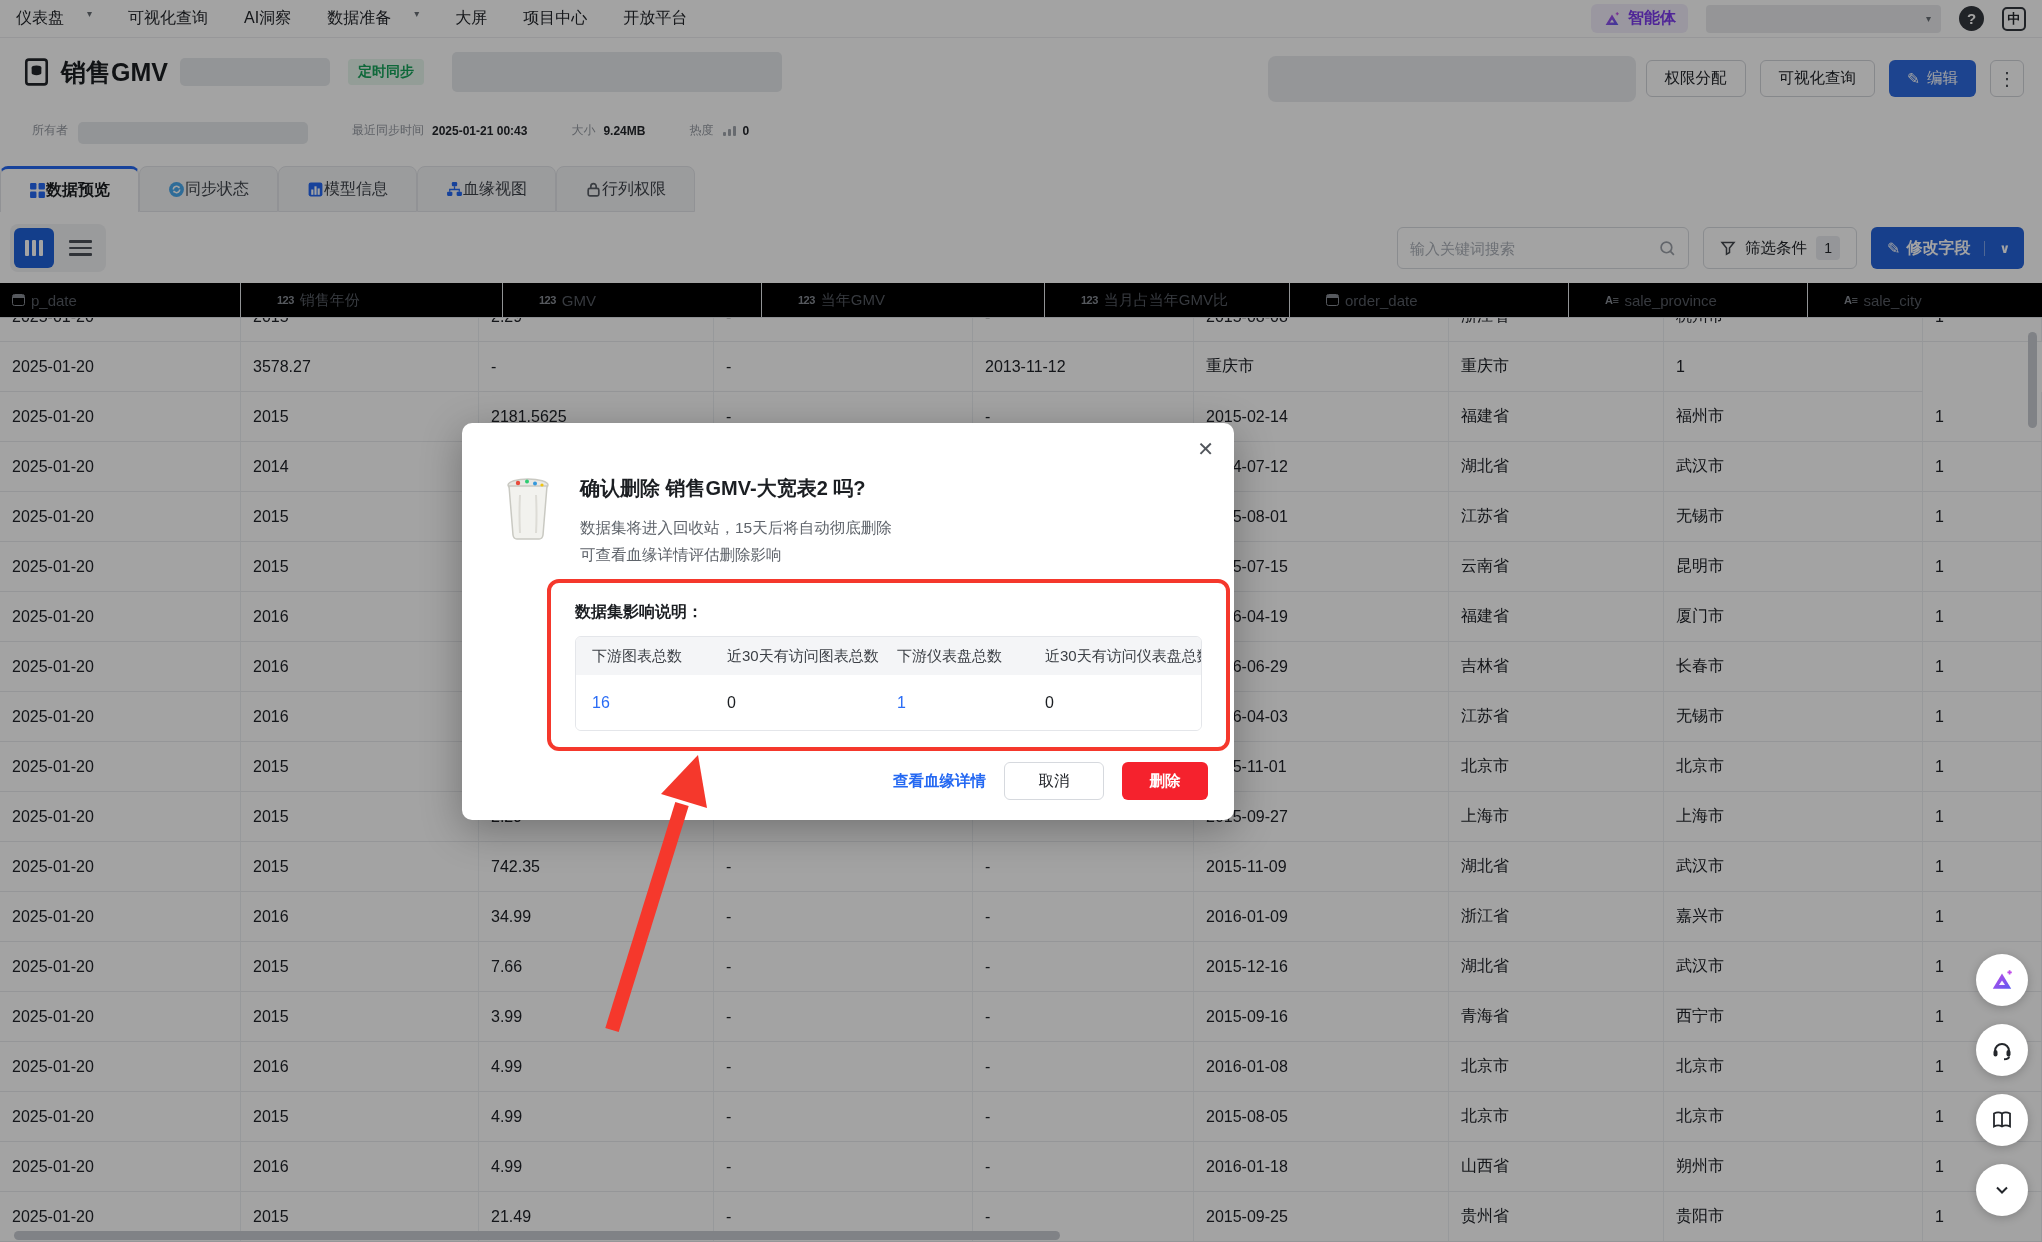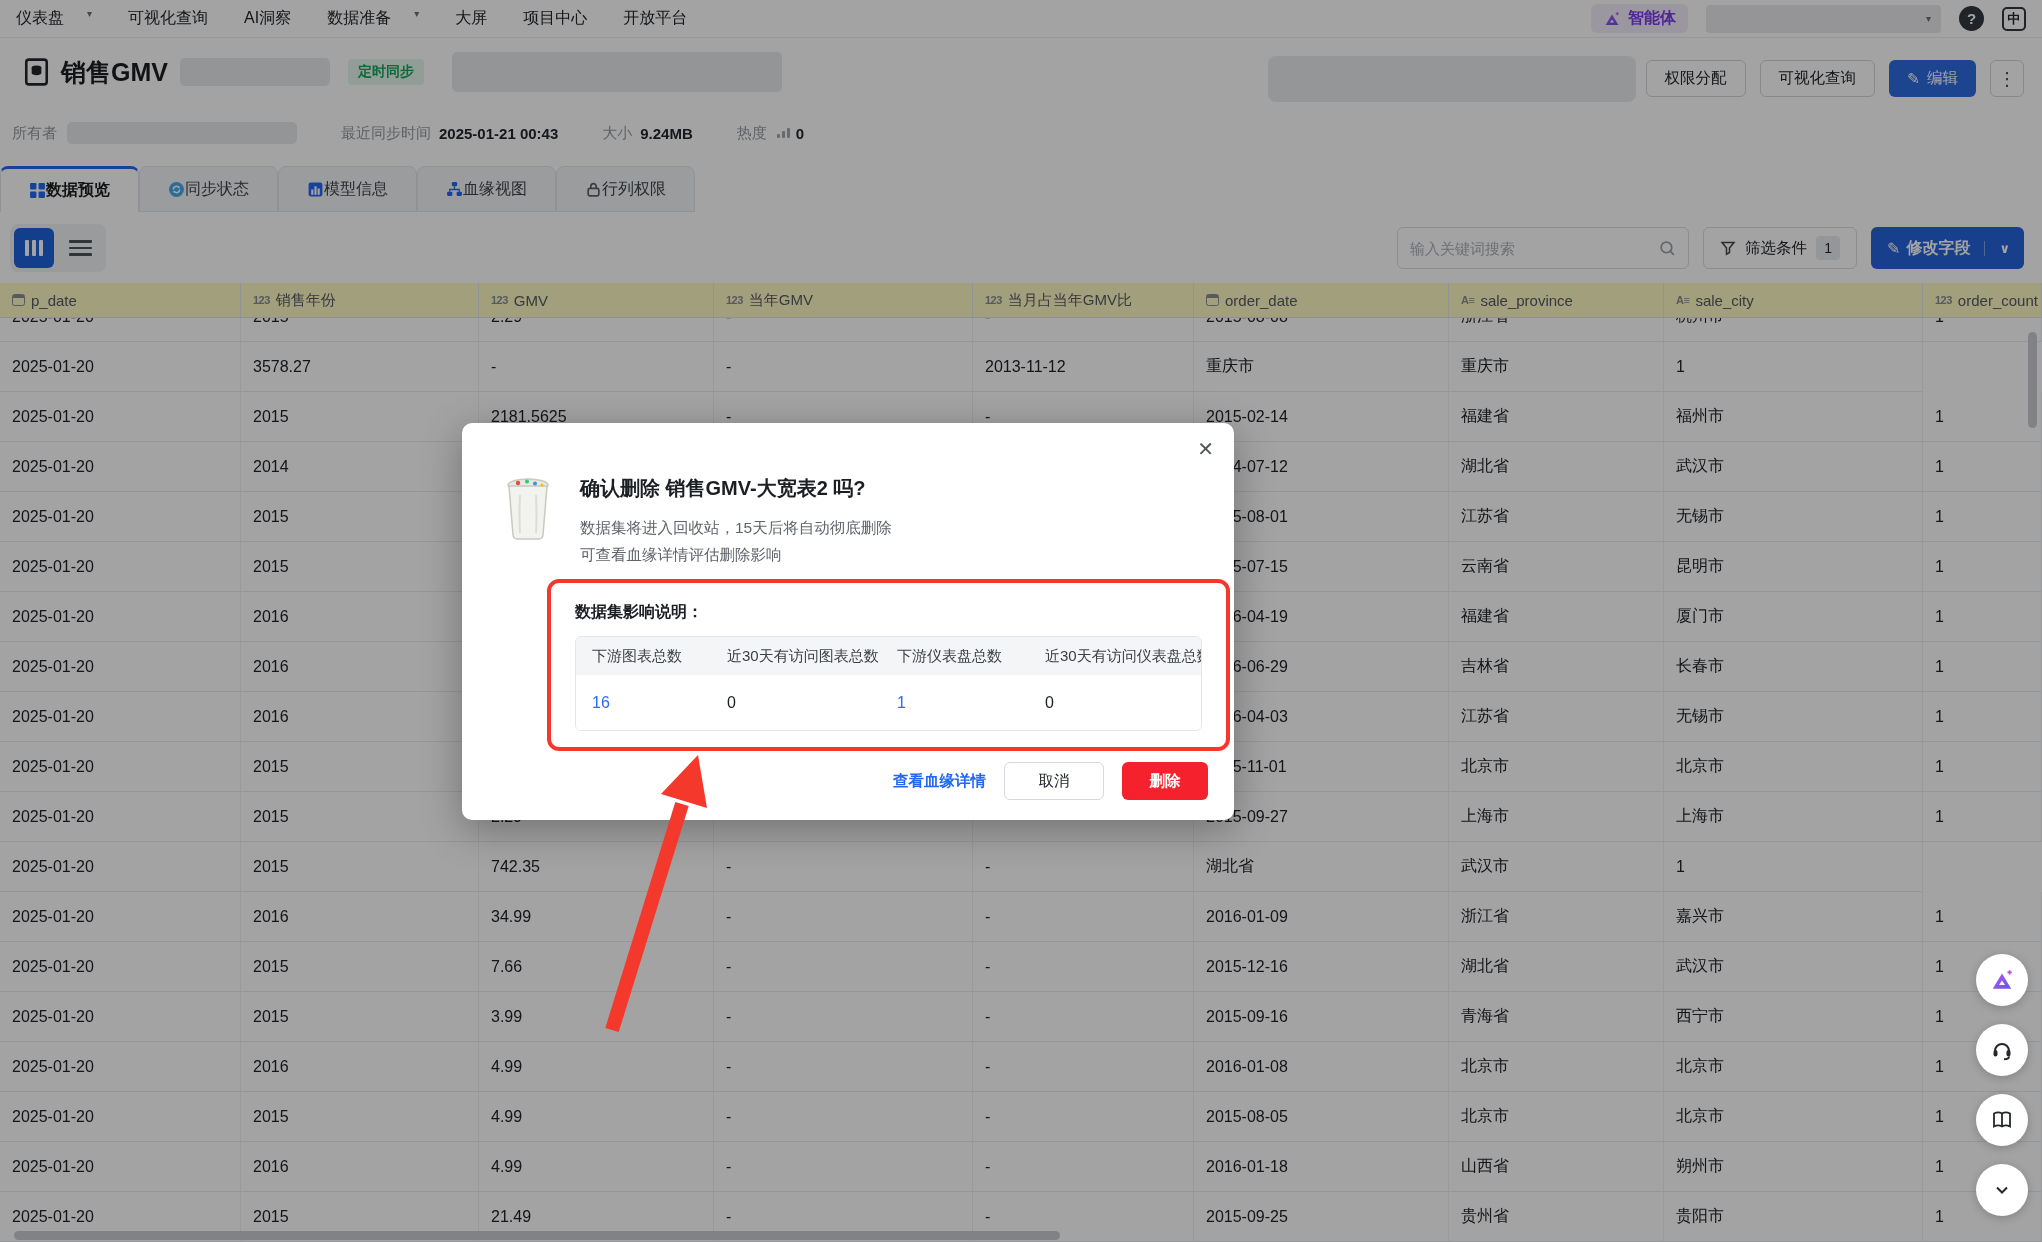--- a/index.html
+++ b/index.html
@@ -30,21 +30,21 @@
                  padding:4px 10px; border-radius:4px; margin-left:6px; }
   .r2 { width:330px; height:40px; margin-left:16px; }
   .r3 { position:absolute; top:56px; left:1268px; width:368px; height:46px; background:#e9ebee; border-radius:8px; }
   .hdr-btns { position:absolute; top:60px; right:18px; display:flex; align-items:center; gap:14px; }
   .btn-ghost { height:37px; padding:0 18px; background:#fff; border:1px solid #d2d5da; border-radius:6px;
                font-size:15.5px; color:#23262b; display:flex; align-items:center; cursor:pointer; }
   .btn-primary { height:37px; padding:0 18px; background:#2e6be0; border:none; border-radius:6px;
                  font-size:15.5px; color:#fff; display:flex; align-items:center; gap:7px; cursor:pointer; }
   .btn-more { width:34px; height:37px; border:1px solid #d2d5da; border-radius:6px; background:#fff;
               font-size:18px; color:#43474d; display:flex; align-items:center; justify-content:center; cursor:pointer; }
-  .meta-row { position:absolute; top:122px; left:12px; display:flex; align-items:center; font-size:15px; color:#9499a1; }
+  .meta-row { position:absolute; top:122px; left:32px; display:flex; align-items:flex-start; font-size:12px; color:#9499a1; }
   .meta-row b { color:#23262b; margin-left:8px; font-weight:700; }
   .meta-gap { margin-left:44px; display:flex; align-items:center; }
   .r4 { width:230px; height:22px; margin-left:10px; }
   .heat-bars { display:inline-flex; align-items:flex-end; gap:2px; margin:0 6px 0 10px; }
   .heat-bars i { width:3px; background:#a2a7ae; border-radius:1px; }
 
   
   .tabs { position:absolute; top:166px; left:0; display:flex; }
   .tab { height:46px; padding:0 28px; display:flex; align-items:center; font-size:16px; color:#3f444b;
          background:#f3f4f6; border:1px solid #e3e5e9; border-radius:8px 8px 0 0; cursor:pointer; }
@@ -70,21 +70,21 @@
                  display:flex; align-items:center; justify-content:center; padding:0 6px; }
   .modify-btn { height:42px; background:#2563d9; border-radius:6px; color:#fff; display:flex;
                 align-items:center; font-size:16px; font-weight:700; cursor:pointer; }
   .modify-btn .lbl { padding:0 14px 0 16px; display:flex; gap:6px; align-items:center; }
   .modify-btn .chev { padding:0 14px; border-left:1px solid rgba(255,255,255,.4); font-size:13px; }
 
   
   .table { position:absolute; top:283px; left:0; right:0; bottom:0; overflow:hidden;
            --cols:241px 238px 235px 259px 221px 255px 215px 259px 1fr; }
   .thead { position:relative; z-index:2; display:grid; grid-template-columns:var(--cols); height:35px;
-           background:#fef9c3; border-bottom:1px solid #dfe2e6; }
+           background:#000000; border-bottom:1px solid #dfe2e6;gap:24px; }
   .th { display:flex; align-items:center; padding-left:12px; font-size:15px; color:#565b63; gap:6px;
         border-right:1px solid #e3e6ea; overflow:hidden; white-space:nowrap; cursor:pointer; }
   .ic-cal { width:13px; height:12px; border:1.5px solid #878c94; border-radius:2.5px; flex:none;
             background:linear-gradient(#878c94 0 3px, transparent 3px); }
   .ic-txt { font-size:11px; font-weight:700; color:#878c94; letter-spacing:-0.5px; flex:none; }
   .tbody { margin-top:-26px; position:relative; z-index:1; }
   .tr { display:grid; grid-template-columns:var(--cols); height:50px; background:#fff; }
   .td { display:flex; align-items:center; padding-left:12px; font-size:16px; color:#202329;
         border-right:1px solid #eceff2; border-bottom:1px solid #e9ebee; overflow:hidden; white-space:nowrap; }
 
@@ -467,20 +467,21 @@
           <div class="td">上海市</div>
           <div class="td">上海市</div>
           <div class="td">1</div>
         </div>
         <div class="tr">
           <div class="td">2025-01-20</div>
           <div class="td">2015</div>
           <div class="td">742.35</div>
           <div class="td">-</div>
           <div class="td">-</div>
+          <div class="td">2015-11-09</div>
           <div class="td">湖北省</div>
           <div class="td">武汉市</div>
           <div class="td">1</div>
         </div>
         <div class="tr">
           <div class="td">2025-01-20</div>
           <div class="td">2016</div>
           <div class="td">34.99</div>
           <div class="td">-</div>
           <div class="td">-</div>

